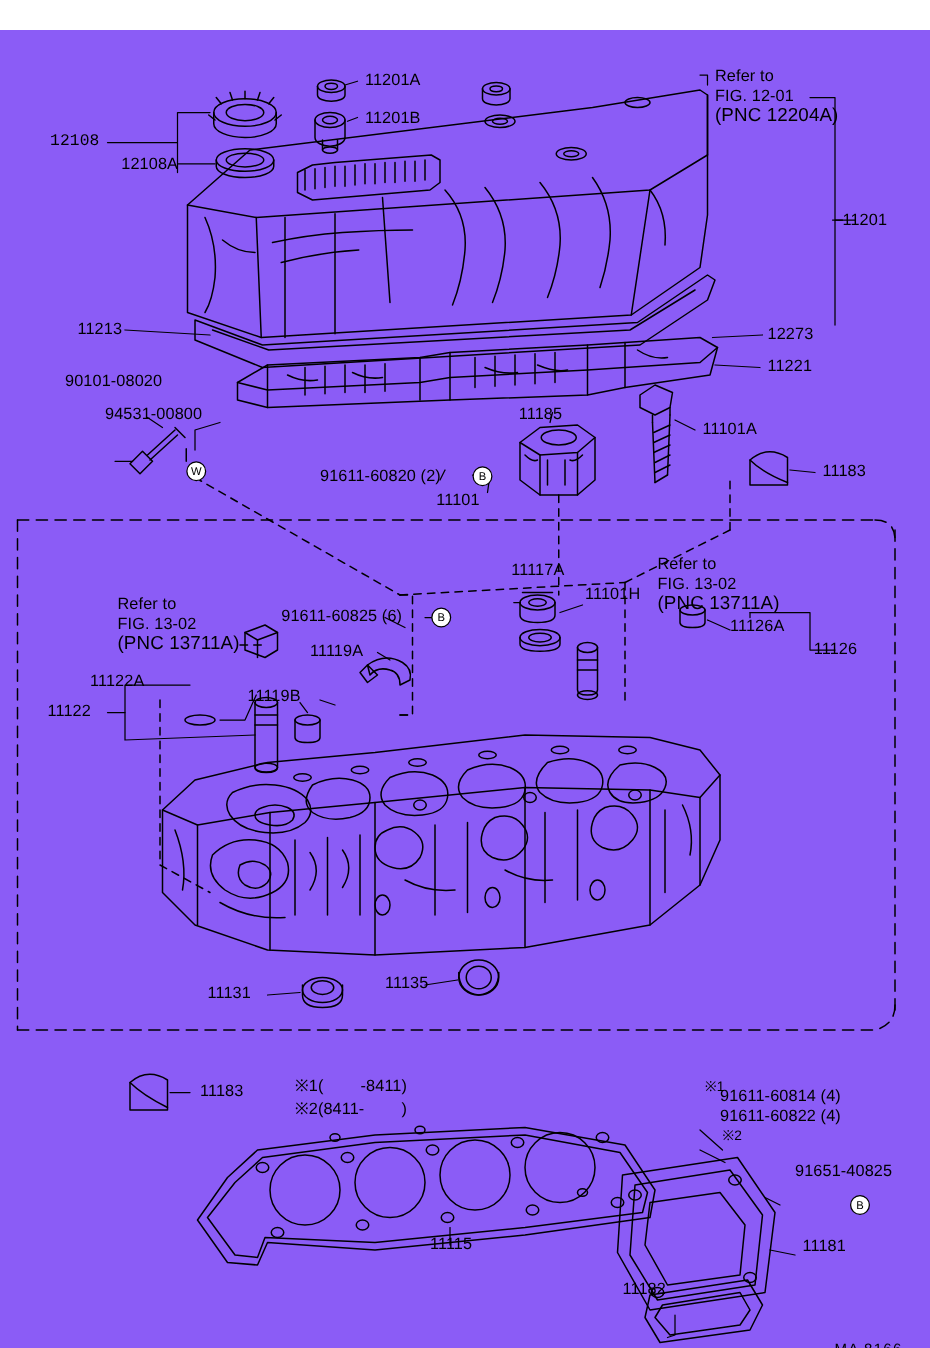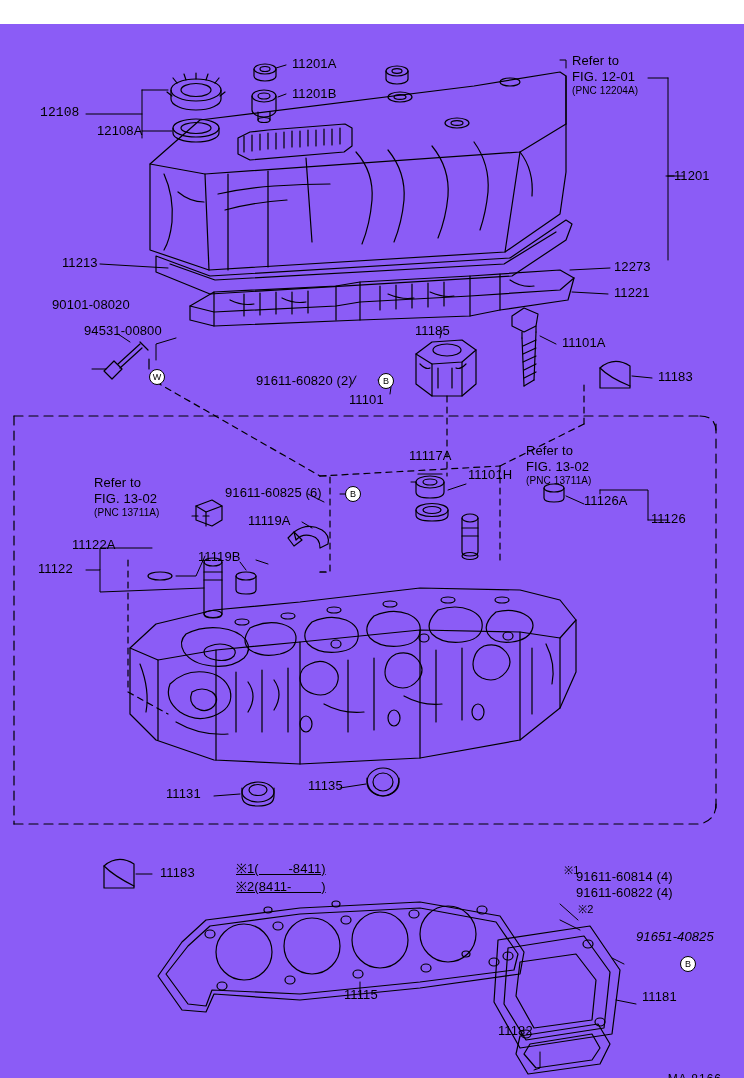--- a/index.html
+++ b/index.html
@@ -24,24 +24,23 @@
     font-size: 13px;
     color: #000000;
     white-space: pre;
     line-height: 1.12;
     letter-spacing: 0.1px;
   }
   .lbl.sm {
     font-size: 11px;
   }
   .lbl.xs {
-    font-size: 10px;
+    font-size: 15px;
   }
   .lbl.u {
-    text-decoration: underline;
   }
   .circ {
     position: absolute;
     border: 1.2px solid #000;
     border-radius: 50%;
     background: #fff;
     font-size: 9px;
     text-align: center;
     color: #000;
     font-family: "Liberation Sans", sans-serif;
@@ -430,21 +429,21 @@
   <div class="lbl" style="left:166px; top:763px;">11131</div>
   <div class="lbl" style="left:308px; top:755px;">11135</div>
 
   <div class="lbl" style="left:160px; top:842px;">11183</div>
   <div class="lbl" style="left:344px; top:964px;">11115</div>
   <div class="lbl" style="left:642px; top:966px;">11181</div>
   <div class="lbl" style="left:498px; top:1000px;">11182</div>
 
   <div class="lbl" style="left:576px; top:846px;">91611-60814 (4)</div>
   <div class="lbl" style="left:576px; top:862px;">91611-60822 (4)</div>
-  <div class="lbl" style="left:636px; top:906px;font-style:italic;">91651-40825</div>
+  <div class="lbl" style="left:636px; top:906px;">91651-40825</div>
   <div class="lbl sm" style="left:564px; top:840px;">※1</div>
   <div class="lbl sm" style="left:578px; top:879px;">※2</div>
 
   <div class="lbl u" style="left:236px; top:838px;">※1(        -8411)</div>
   <div class="lbl u" style="left:236px; top:856px;">※2(8411-        )</div>
 
   <div style="position:absolute; left:572px; top:30px;">
     <div class="lbl" style="position:relative; left:0; top:0;">Refer to</div>
     <div class="lbl" style="position:relative; left:0; top:1px;">FIG. 12-01</div>
     <div class="lbl xs" style="position:relative; left:0; top:2px;">(PNC 12204A)</div>

